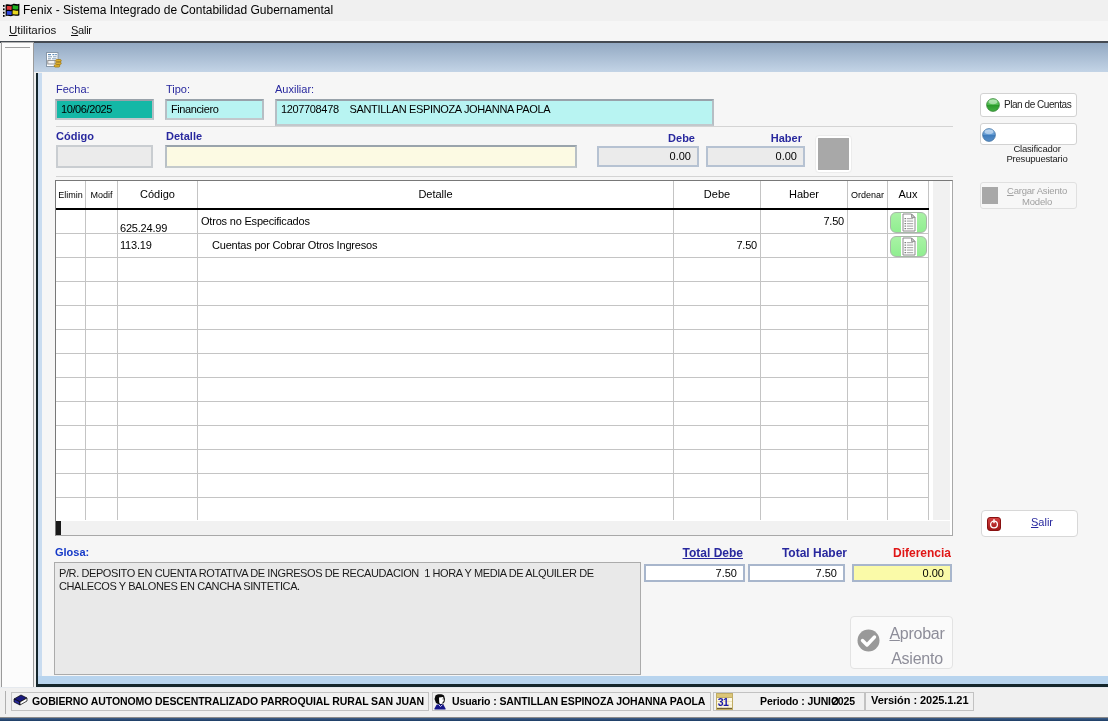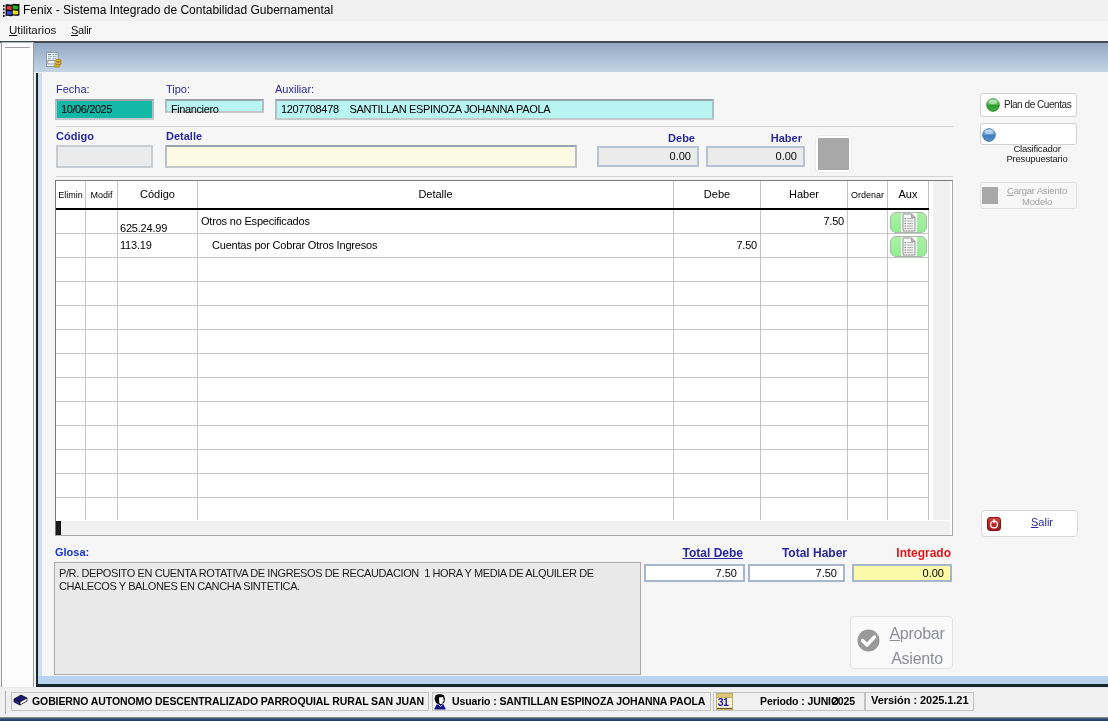--- a/index.html
+++ b/index.html
@@ -54,22 +54,22 @@
 <div class="abs" style="left:36px;top:73px;width:2px;height:614px;background:#14262c;"></div>
 <div class="abs" style="left:36px;top:684px;width:1072px;height:3px;background:#14262c;"></div>
 <div class="abs" style="left:38px;top:73px;width:4px;height:611px;background:#c9dcf0;"></div>
 <div class="abs" style="left:38px;top:676px;width:1070px;height:8px;background:#b8d4ee;"></div>
 <div class="abs" style="left:42px;top:72px;width:1066px;height:604px;background:#f6f6f6;"></div>
 
 <div class="abs navy" style="left:56px;top:83px;font-size:11px;">Fecha:</div>
 <div class="abs navy" style="left:166px;top:83px;font-size:11px;">Tipo:</div>
 <div class="abs navy" style="left:275px;top:83px;font-size:11px;">Auxiliar:</div>
 <div class="abs" style="left:55px;top:99px;width:99px;height:21px;background:#14b8a6;border:2px solid;border-color:#98a2aa #b6bec4 #c2c8cc #b6bec4;font-size:11px;letter-spacing:-0.4px;color:#000;line-height:16px;padding-left:4px;">10/06/2025</div>
-<div class="abs" style="left:165px;top:99px;width:99px;height:14px;background:#b8f4f2;border:2px solid;border-color:#98a2aa #b6bec4 #c2c8cc #b6bec4;font-size:11px;letter-spacing:-0.4px;color:#000;line-height:16px;padding-left:4px;">Financiero</div>
-<div class="abs" style="left:275px;top:99px;width:439px;height:21px;background:#b8f4f2;border:2px solid;border-color:#98a2aa #b6bec4 #c2c8cc #b6bec4;font-size:11px;letter-spacing:-0.35px;color:#000;line-height:16px;padding-left:4px;">1207708478&nbsp;&nbsp;&nbsp;&nbsp;SANTILLAN ESPINOZA JOHANNA PAOLA</div>
+<div class="abs" style="left:165px;top:99px;width:99px;height:21px;background:#b8f4f2;border:2px solid;border-color:#98a2aa #b6bec4 #c2c8cc #b6bec4;font-size:11px;letter-spacing:-0.4px;color:#000;line-height:16px;padding-left:4px;">Financiero</div>
+<div class="abs" style="left:275px;top:99px;width:439px;height:27px;background:#b8f4f2;border:2px solid;border-color:#98a2aa #b6bec4 #c2c8cc #b6bec4;font-size:11px;letter-spacing:-0.35px;color:#000;line-height:16px;padding-left:4px;">1207708478&nbsp;&nbsp;&nbsp;&nbsp;SANTILLAN ESPINOZA JOHANNA PAOLA</div>
 <div class="abs" style="left:56px;top:126px;width:897px;height:1px;background:#d4d4d4;"></div>
 
 <div class="abs navy b" style="left:56px;top:130px;font-size:11px;">Código</div>
 <div class="abs navy b" style="left:166px;top:130px;font-size:11px;">Detalle</div>
 <div class="abs navy b" style="left:597px;top:132px;width:98px;font-size:11px;text-align:right;">Debe</div>
 <div class="abs navy b" style="left:706px;top:132px;width:96px;font-size:11px;text-align:right;">Haber</div>
 <div class="abs" style="left:56px;top:145px;width:97px;height:23px;background:#ebebeb;border:2px solid #c9cdd1;"></div>
 <div class="abs" style="left:165px;top:145px;width:412px;height:23px;background:#fcfae3;border:2px solid;border-color:#9aa4ac #b8c0c6 #c4cacc #b8c0c6;"></div>
 <div class="abs" style="left:597px;top:146px;width:102px;height:21px;background:#ebebeb;border:2px solid #b6c2d2;font-size:11px;color:#000;line-height:16px;text-align:right;padding-right:6px;">0.00</div>
 <div class="abs" style="left:706px;top:146px;width:99px;height:21px;background:#ebebeb;border:2px solid #b6c2d2;font-size:11px;color:#000;line-height:16px;text-align:right;padding-right:6px;">0.00</div>
@@ -190,21 +190,21 @@
  <circle cx="7" cy="7.5" r="3.4" fill="none" stroke="#fff" stroke-width="1.3"></circle>
  <rect x="6.3" y="2.2" width="1.4" height="4" fill="#fff"></rect>
 </svg>
 <div class="abs" style="left:1031px;top:516px;font-size:11px;color:#28289e;"><span style="text-decoration:underline">S</span>alir</div>
 
 <div class="abs b" style="left:55px;top:546px;font-size:11px;color:#1438c8;">Glosa:</div>
 <div class="abs" style="left:54px;top:562px;width:587px;height:113px;background:#e9e9e9;border:1px solid #ababab;font-size:11px;letter-spacing:-0.4px;color:#1a1a1a;padding:4px;line-height:12.7px;">P/R. DEPOSITO EN CUENTA ROTATIVA DE INGRESOS DE RECAUDACION&nbsp;&nbsp;1 HORA Y MEDIA DE ALQUILER DE<br>CHALECOS Y BALONES EN CANCHA SINTETICA.</div>
 
 <div class="abs navy b" style="left:644px;top:546px;width:99px;font-size:12px;text-align:right;text-decoration:underline;">Total Debe</div>
 <div class="abs navy b" style="left:748px;top:546px;width:99px;font-size:12px;text-align:right;">Total Haber</div>
-<div class="abs b" style="left:852px;top:546px;width:99px;font-size:12px;text-align:right;color:#e01616;">Integrado</div>
+<div class="abs b" style="left:852px;top:546px;width:99px;font-size:12px;text-align:right;color:#e01616;">Diferencia</div>
 <div class="abs" style="left:644px;top:564px;width:101px;height:18px;background:#fff;border:2px solid #a8b6cc;font-size:11px;color:#000;text-align:right;line-height:14px;padding-right:6px;">7.50</div>
 <div class="abs" style="left:748px;top:564px;width:97px;height:18px;background:#fff;border:2px solid #a8b6cc;font-size:11px;color:#000;text-align:right;line-height:14px;padding-right:6px;">7.50</div>
 <div class="abs" style="left:852px;top:564px;width:100px;height:18px;background:#fafaa8;border:2px solid #a8b6cc;font-size:11px;color:#000;text-align:right;line-height:14px;padding-right:6px;">0.00</div>
 
 <div class="abs" style="left:850px;top:616px;width:103px;height:53px;background:#fafafa;border:1px solid #e3e3e3;border-radius:4px;"></div>
 <svg class="abs" style="left:857px;top:629px" width="23" height="23" viewBox="0 0 23 23">
  <circle cx="11.5" cy="11.5" r="11" fill="#999999"></circle>
  <path d="M5.5 11.5 L10 16 L17.5 8" fill="none" stroke="#fff" stroke-width="3.4" stroke-linecap="round" stroke-linejoin="round"></path>
 </svg>
 <div class="abs" style="left:884px;top:621px;width:66px;font-size:16px;letter-spacing:-0.25px;color:#8d8d99;text-align:center;line-height:25px;"><span style="text-decoration:underline">A</span>probar<br>Asiento</div>

